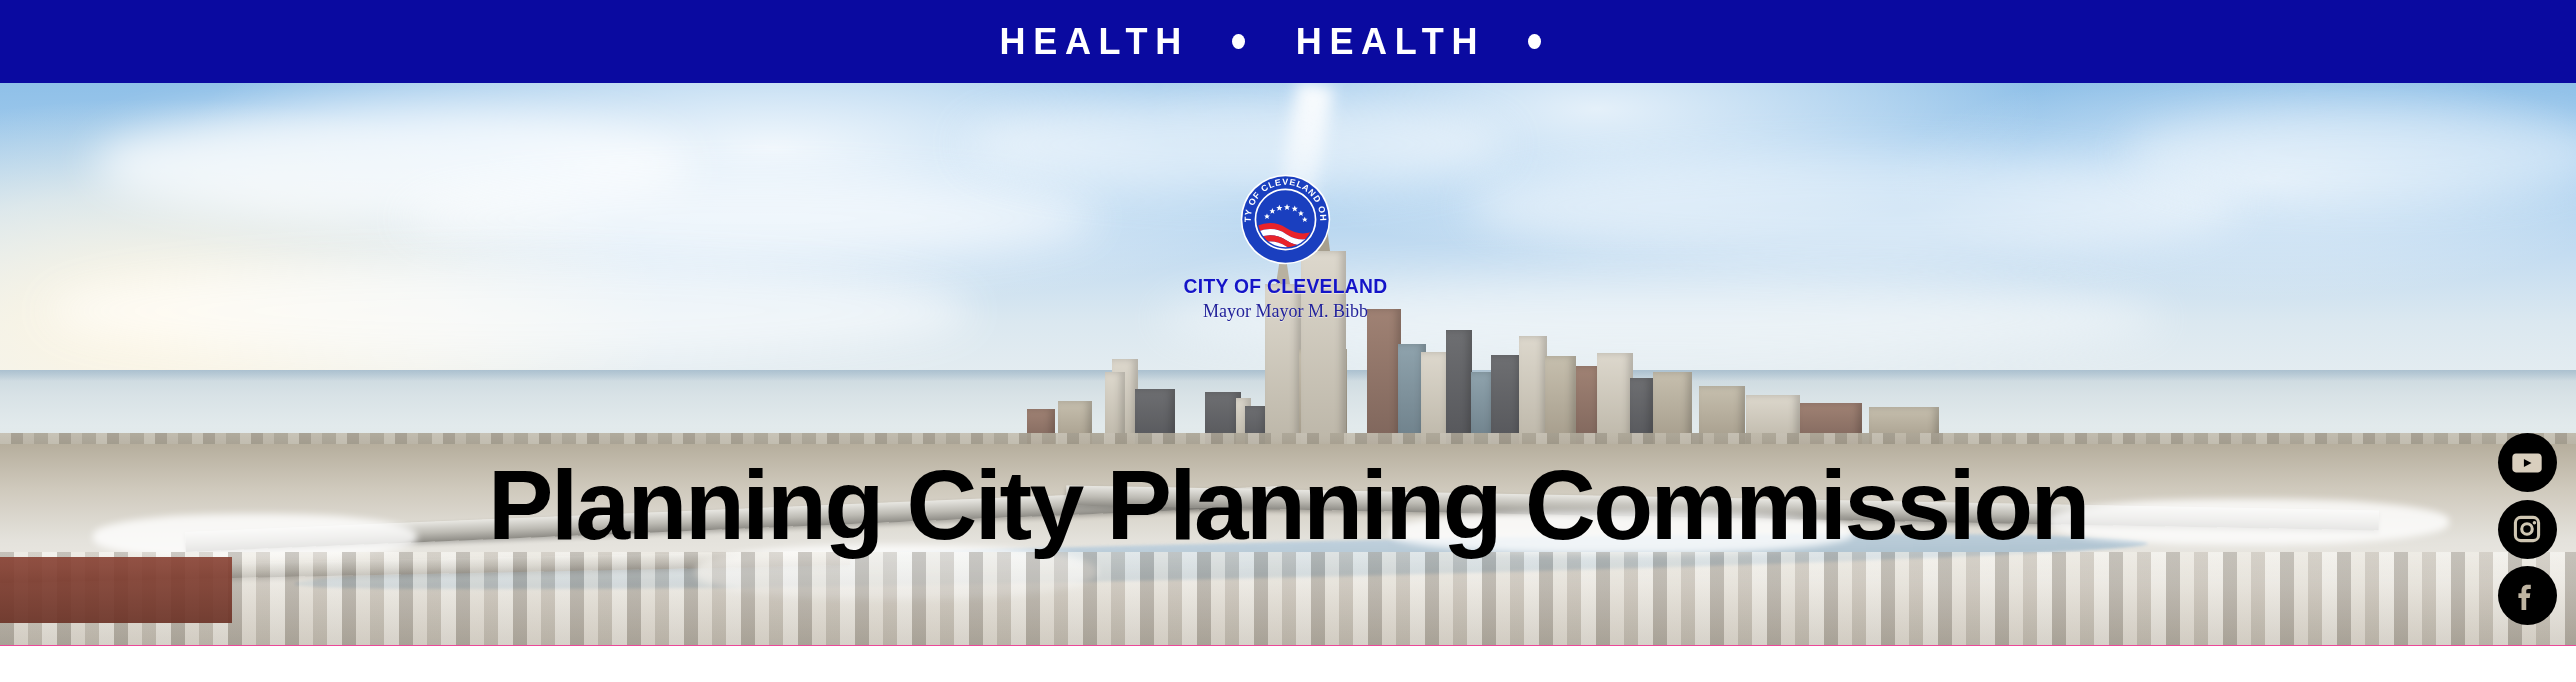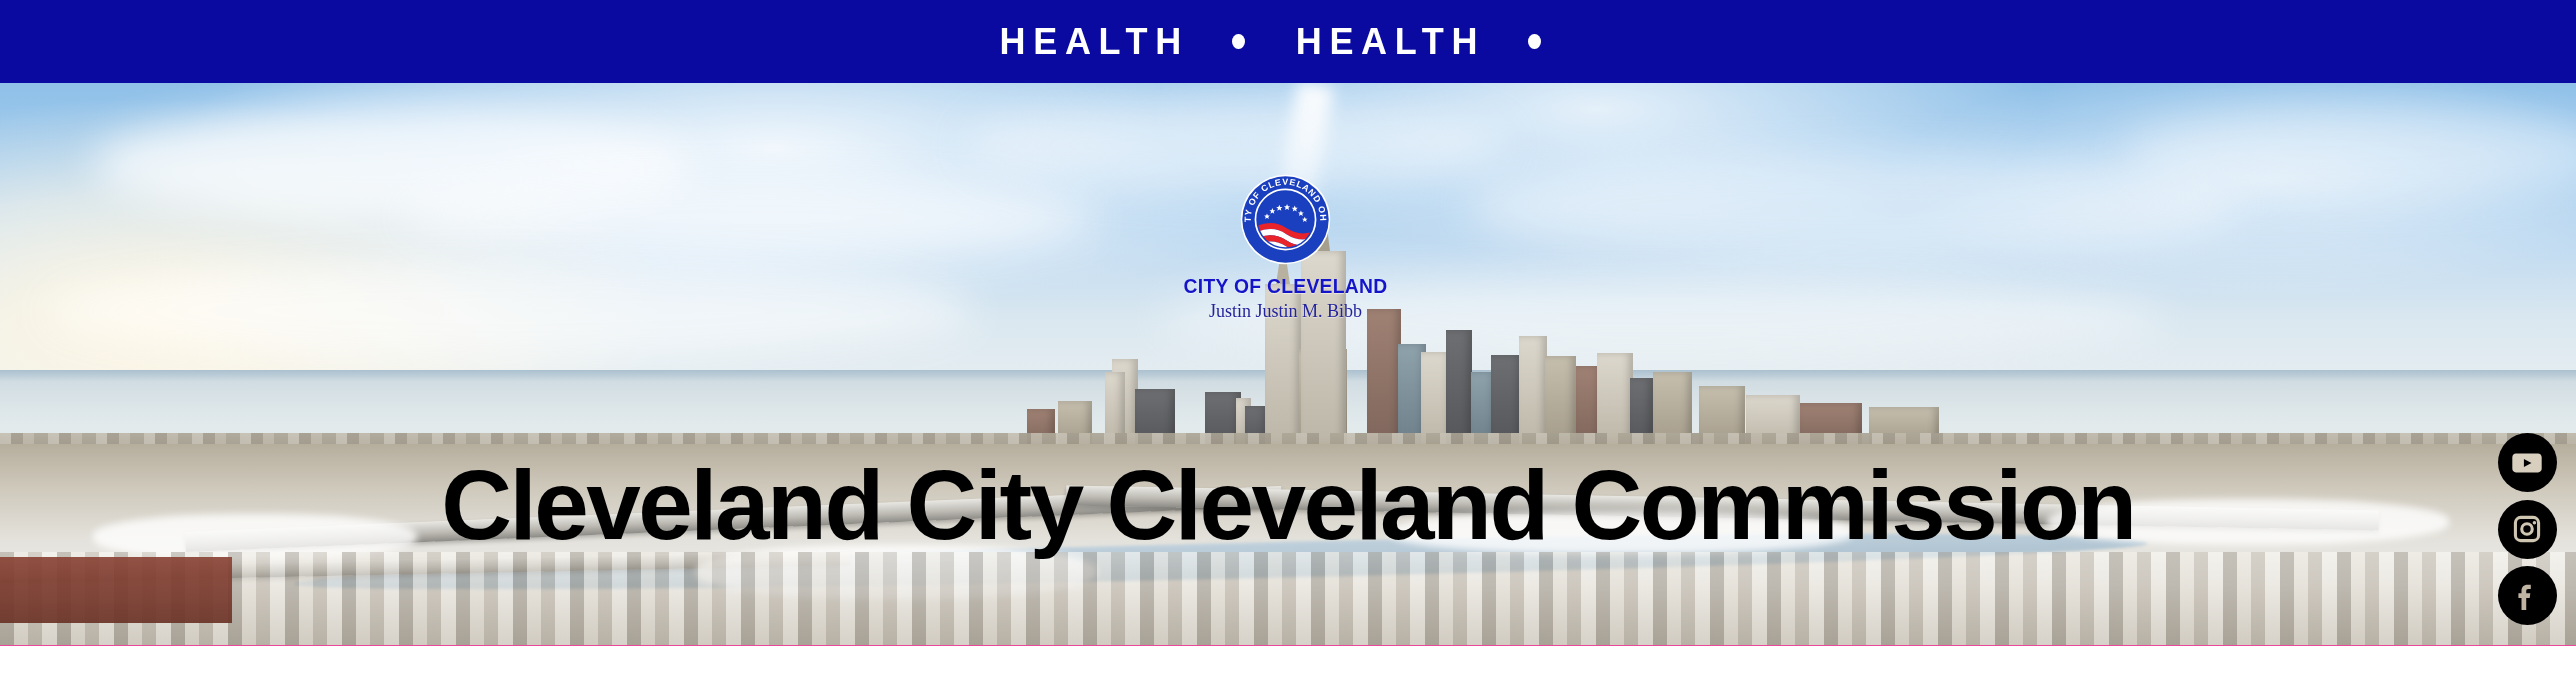--- a/index.html
+++ b/index.html
@@ -395,26 +395,26 @@
           <g clip-path="url(#innerClip)">
             <path d="M20 68 Q42 58 60 70 Q80 83 100 72 L100 80 Q80 91 60 78 Q42 66 20 76 Z" fill="#E8232A"></path>
             <path d="M20 76 Q42 66 60 78 Q80 91 100 80 L100 88 Q80 99 60 86 Q42 74 20 84 Z" fill="#ffffff"></path>
             <path d="M20 84 Q42 74 60 86 Q80 99 100 88 L100 96 Q80 107 60 94 Q42 82 20 92 Z" fill="#E8232A"></path>
             <path d="M20 92 Q42 82 60 94 Q80 107 100 96 L100 104 Q80 115 60 102 Q42 90 20 100 Z" fill="#ffffff"></path>
             <path d="M20 100 Q42 90 60 102 Q80 115 100 104 L100 112 Q80 123 60 110 Q42 98 20 108 Z" fill="#E8232A"></path>
           </g>
         </svg>
       </div>
       <div class="seal-title">CITY OF CLEVELAND</div>
-      <div class="seal-sub">Justin Justin M. Bibb</div>
+      <div class="seal-sub">Mayor Mayor M. Bibb</div>
     </div>
 
   </div>
 
-  <div class="main-title">Cleveland City Cleveland Commission</div>
+  <div class="main-title">Planning City Planning Commission</div>
 
   <div class="social">
 
     <a class="social-btn">
       <span>
         <svg width="34" height="34" viewBox="0 0 44 44" xmlns="http://www.w3.org/2000/svg">
           <path fill-rule="evenodd" d="M3 14.5c0-2.6 2.1-4.7 4.7-4.7h28.6c2.6 0 4.7 2.1 4.7 4.7v15c0 2.6-2.1 4.7-4.7 4.7H7.7C5.1 34.2 3 32.1 3 29.5v-15Zm15 2.2v10.6L27.8 22 18 16.7Z" fill="#D9CFBE"></path>
         </svg>
       </span>
     </a>

